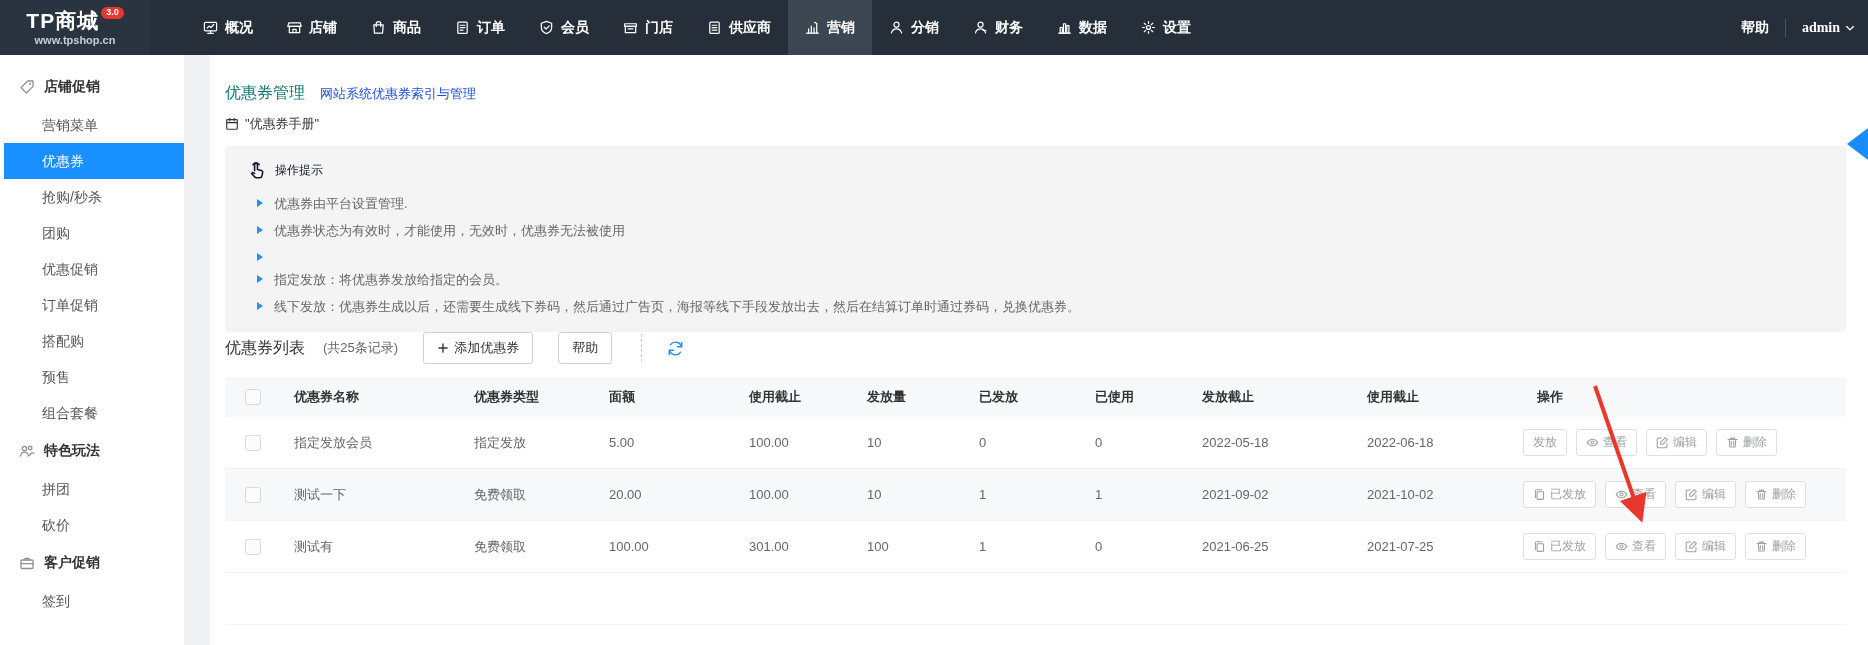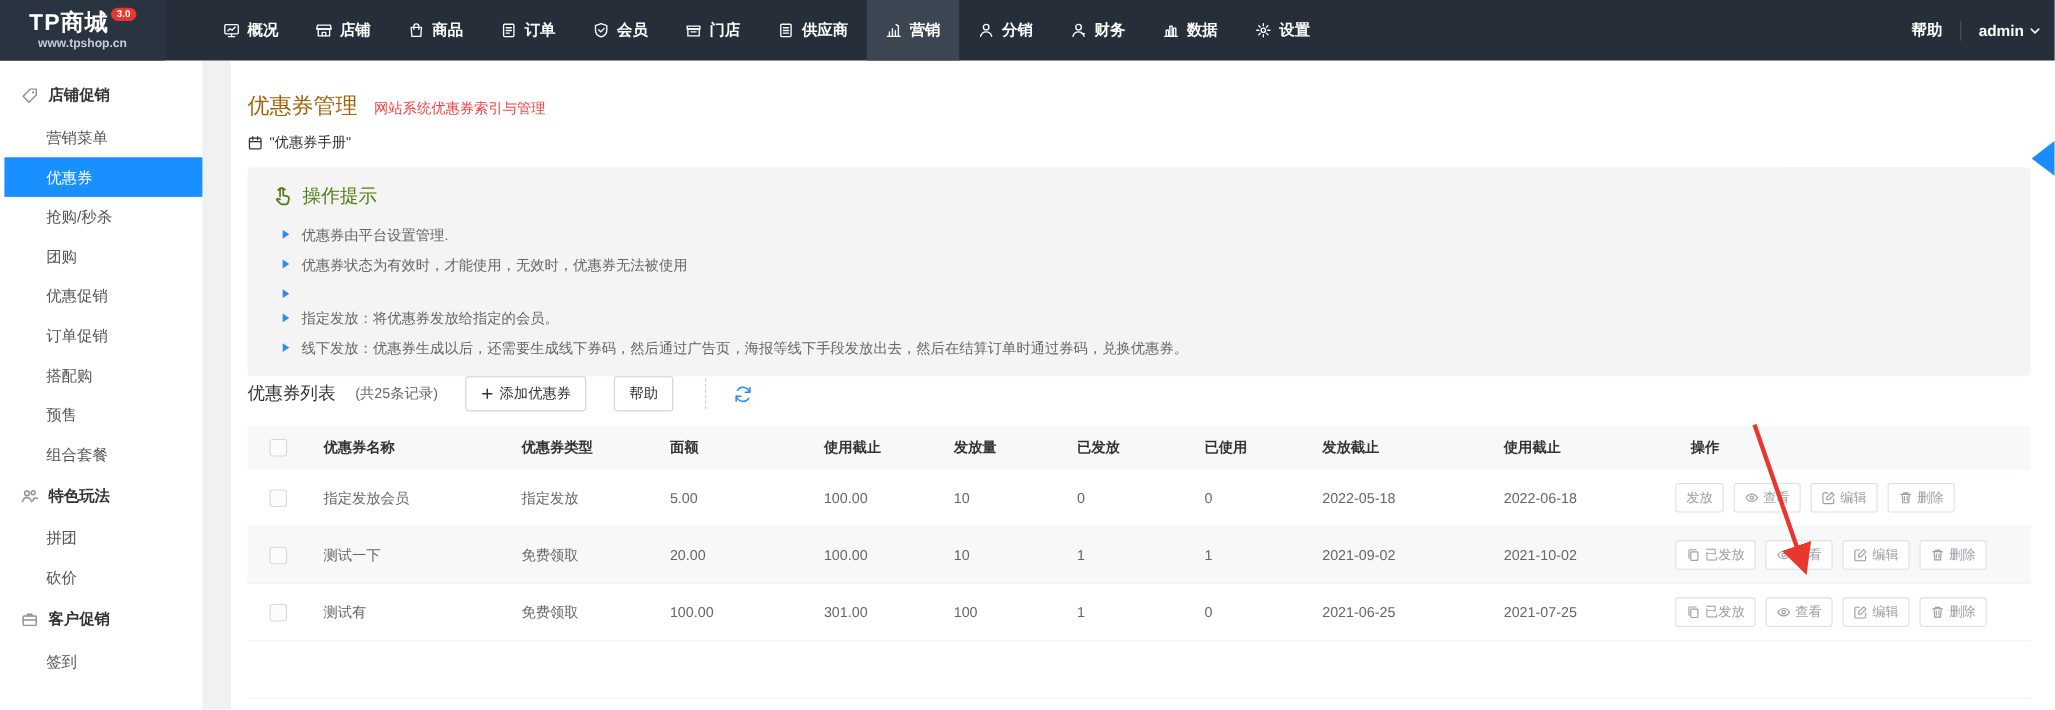--- a/index.html
+++ b/index.html
@@ -18,44 +18,44 @@
   .logo-title { font-size: 21px; font-weight: bold; letter-spacing: 1px; }
   .logo-badge { background: #e8372c; color: #fff; font-size: 9px; font-weight: bold; border-radius: 7px; padding: 1px 5px; margin-left: 2px; margin-top: -2px; }
   .logo-url { font-size: 11px; color: #c7cdd4; margin-top: 2px; font-weight: bold; }
   .topnav { display: flex; align-items: stretch; margin-left: 16px; }
   .nav-item { display: flex; align-items: center; gap: 7px; padding: 0 17px; font-size: 14px; font-weight: bold; cursor: pointer; white-space: nowrap; }
   .nav-item.active { background: #3b4652; }
   .nav-item .icon { color: #fff; }
   .nav-item .icon svg { width: 15px; height: 15px; }
   .topbar-right { margin-left: auto; display: flex; align-items: center; padding-right: 12px; gap: 16px; font-size: 14px; font-weight: bold; }
   .topbar-divider { width: 1px; height: 18px; background: #49545f; }
-  .user-wrap { display: flex; align-items: center; gap: 4px; cursor: pointer; }
+  .user-wrap { display: flex; align-items: center; gap: 4px; cursor: pointer; font-family: Liberation Serif, serif; }
   .user-wrap .icon svg { width: 12px; height: 12px; }
 
   
   .sidebar { position: absolute; top: 55px; left: 4px; width: 180px; bottom: 0; background: #fff; padding-top: 12px; z-index: 5; }
   .side-group-header { display: flex; align-items: center; gap: 9px; padding: 11px 0 11px 15px; color: #333; font-weight: bold; font-size: 14px; }
   .side-group-header .icon { color: #8a9097; }
   .side-group-header .icon svg { width: 16px; height: 16px; }
   .side-item { padding: 0 0 0 38px; height: 36px; line-height: 36px; color: #555; font-size: 14px; cursor: pointer; }
   .side-item.active { background: #1890ff; color: #fff; }
 
   
   .gutter { position: absolute; left: 180px; top: 55px; width: 30px; bottom: 0; background: #f0f1f2; }
   .content { position: absolute; left: 210px; top: 55px; right: 0; bottom: 0; padding: 28px 22px 0 15px; }
 
   .page-head { display: flex; align-items: baseline; gap: 15px; }
-  .page-title { font-size: 20px; font-weight: 400; color: #a16207; }
-  .page-subtitle { font-size: 13px; color: #ef4444; }
+  .page-title { font-size: 16px; font-weight: 400; color: #0f766e; }
+  .page-subtitle { font-size: 13px; color: #1d4ed8; }
   .manual-line { margin-top: 11px; display: flex; align-items: center; gap: 6px; font-size: 13px; color: #333; }
   .manual-line .icon { color: #333; }
   .manual-line .icon svg { width: 14px; height: 14px; }
 
   .tipbox { margin-top: 13px; background: #f4f4f5; border-radius: 4px; padding: 15px 22px 12px; }
-  .tip-title { display: flex; align-items: center; gap: 9px; color: #4d7c0f; font-size: 17px; }
+  .tip-title { display: flex; align-items: center; gap: 9px; color: #0f172a; font-size: 12px; }
   .tip-title .icon svg { width: 19px; height: 19px; }
   .tip-list { list-style: none; margin-top: 10px; }
   .tip-list li { display: flex; align-items: flex-start; gap: 11px; padding: 5px 0 5px 10px; color: #666; font-size: 13px; line-height: 17px; }
   .tri { width: 0; height: 0; border-left: 6px solid #2d8cf0; border-top: 4px solid transparent; border-bottom: 4px solid transparent; margin-top: 4px; flex: none; }
 
   .corner-flag { position: absolute; right: 0; top: 128px; width: 22px; height: 32px; z-index: 20; }
 
   .toolbar { display: flex; align-items: center; gap: 25px; }
   .list-title { font-size: 16px; color: #333; }
   .list-count { font-size: 13px; color: #666; margin-left: -7px; }

